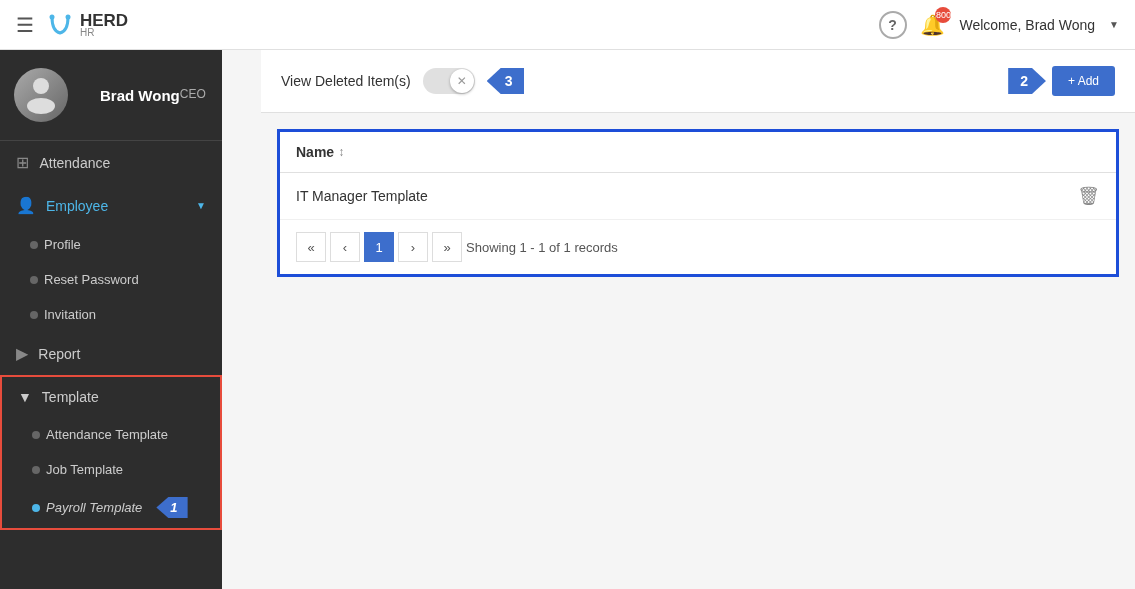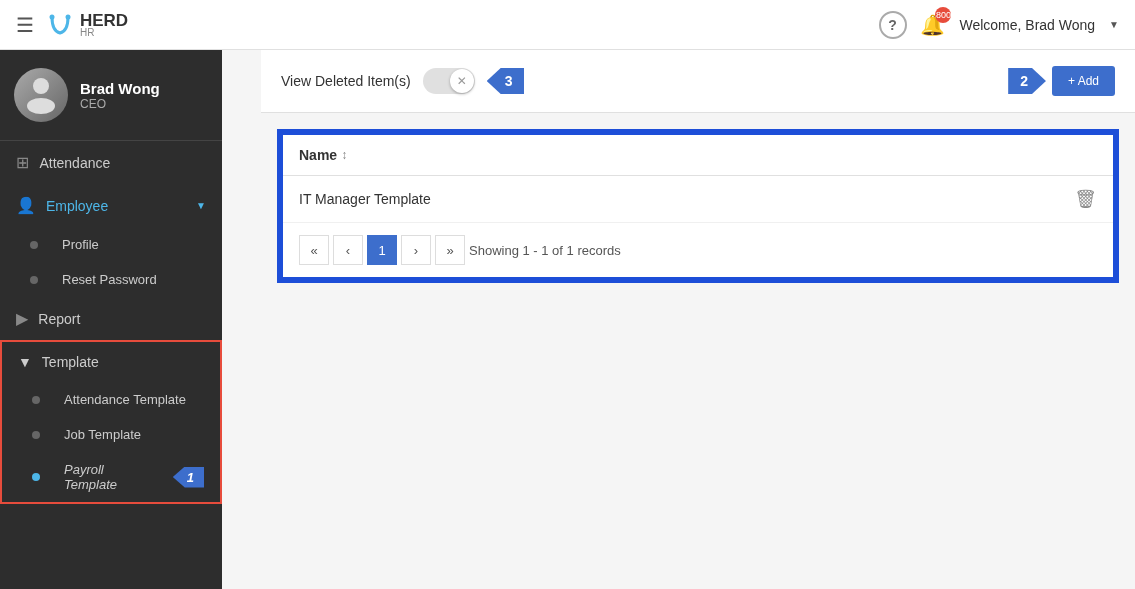--- a/index.html
+++ b/index.html
@@ -52,42 +52,42 @@
       gap: 12px;
       border-bottom: 1px solid #444;
     }
     .avatar-placeholder {
       width: 54px; height: 54px;
       border-radius: 50%;
       background: linear-gradient(135deg, #aaa 0%, #666 100%);
       display: flex; align-items: center; justify-content: center;
       color: #fff; font-size: 22px;
     }
-    .user-info { display: flex; flex-direction: column; }
+    .user-info { display: flex; flex-direction: row; margin-left: 20px; }
     .user-name { color: #fff; font-size: 15px; font-weight: bold; }
     .user-role { color: #aaa; font-size: 12px; }
 
     
     .sidebar-nav { display: flex; flex-direction: column; }
     .nav-item {
       display: flex; align-items: center; gap: 10px;
       padding: 12px 16px;
       color: #ccc;
       cursor: pointer;
       font-size: 14px;
       text-decoration: none;
     }
     .nav-item.active { color: #4db6e8; }
     .nav-item .nav-icon { font-size: 16px; color: #888; }
     .nav-item.active .nav-icon { color: #4db6e8; }
     .nav-item .expand-arrow { margin-left: auto; font-size: 10px; }
 
     
     .sub-nav-item {
-      display: flex; align-items: center; gap: 24px;
+      display: flex; align-items: center; gap: 6px;
       padding: 10px 16px 10px 30px;
       color: #ccc;
       cursor: pointer;
       font-size: 13px;
     }
     .sub-nav-item .dot {
       width: 8px; height: 8px;
       border-radius: 50%;
       background: #666;
       flex-shrink: 0;
@@ -157,21 +157,21 @@
       font-size: 12px;
       cursor: pointer;
       border-radius: 3px;
       margin-left: auto;
     }
 
     
     .table-container {
       background: #fff;
       margin: 16px;
-      border: 6px solid #1d4ed8;
+      border: 3px solid #1d4ed8;
     }
     .table-header-row {
       display: flex;
       align-items: center;
       padding: 12px 16px;
       border-bottom: 1px solid #e0e0e0;
       background: #fff;
     }
     .table-col-name {
       font-size: 14px;
@@ -274,20 +274,24 @@
       <div class="sub-nav-item">
         <span class="dot"></span>
         <span>Profile</span>
       </div>
 
       <div class="sub-nav-item">
         <span class="dot"></span>
         <span>Reset Password</span>
       </div>
 
+      <div class="sub-nav-item">
+        <span class="dot"></span>
+        <span>Invitation</span>
+      </div>
 
 
       <div class="nav-item">
         <span class="nav-icon">▶</span>
         <span>Report</span>
       </div>
 
       <div class="template-section">
         <div class="template-header">
           <span class="nav-icon">▼</span>

